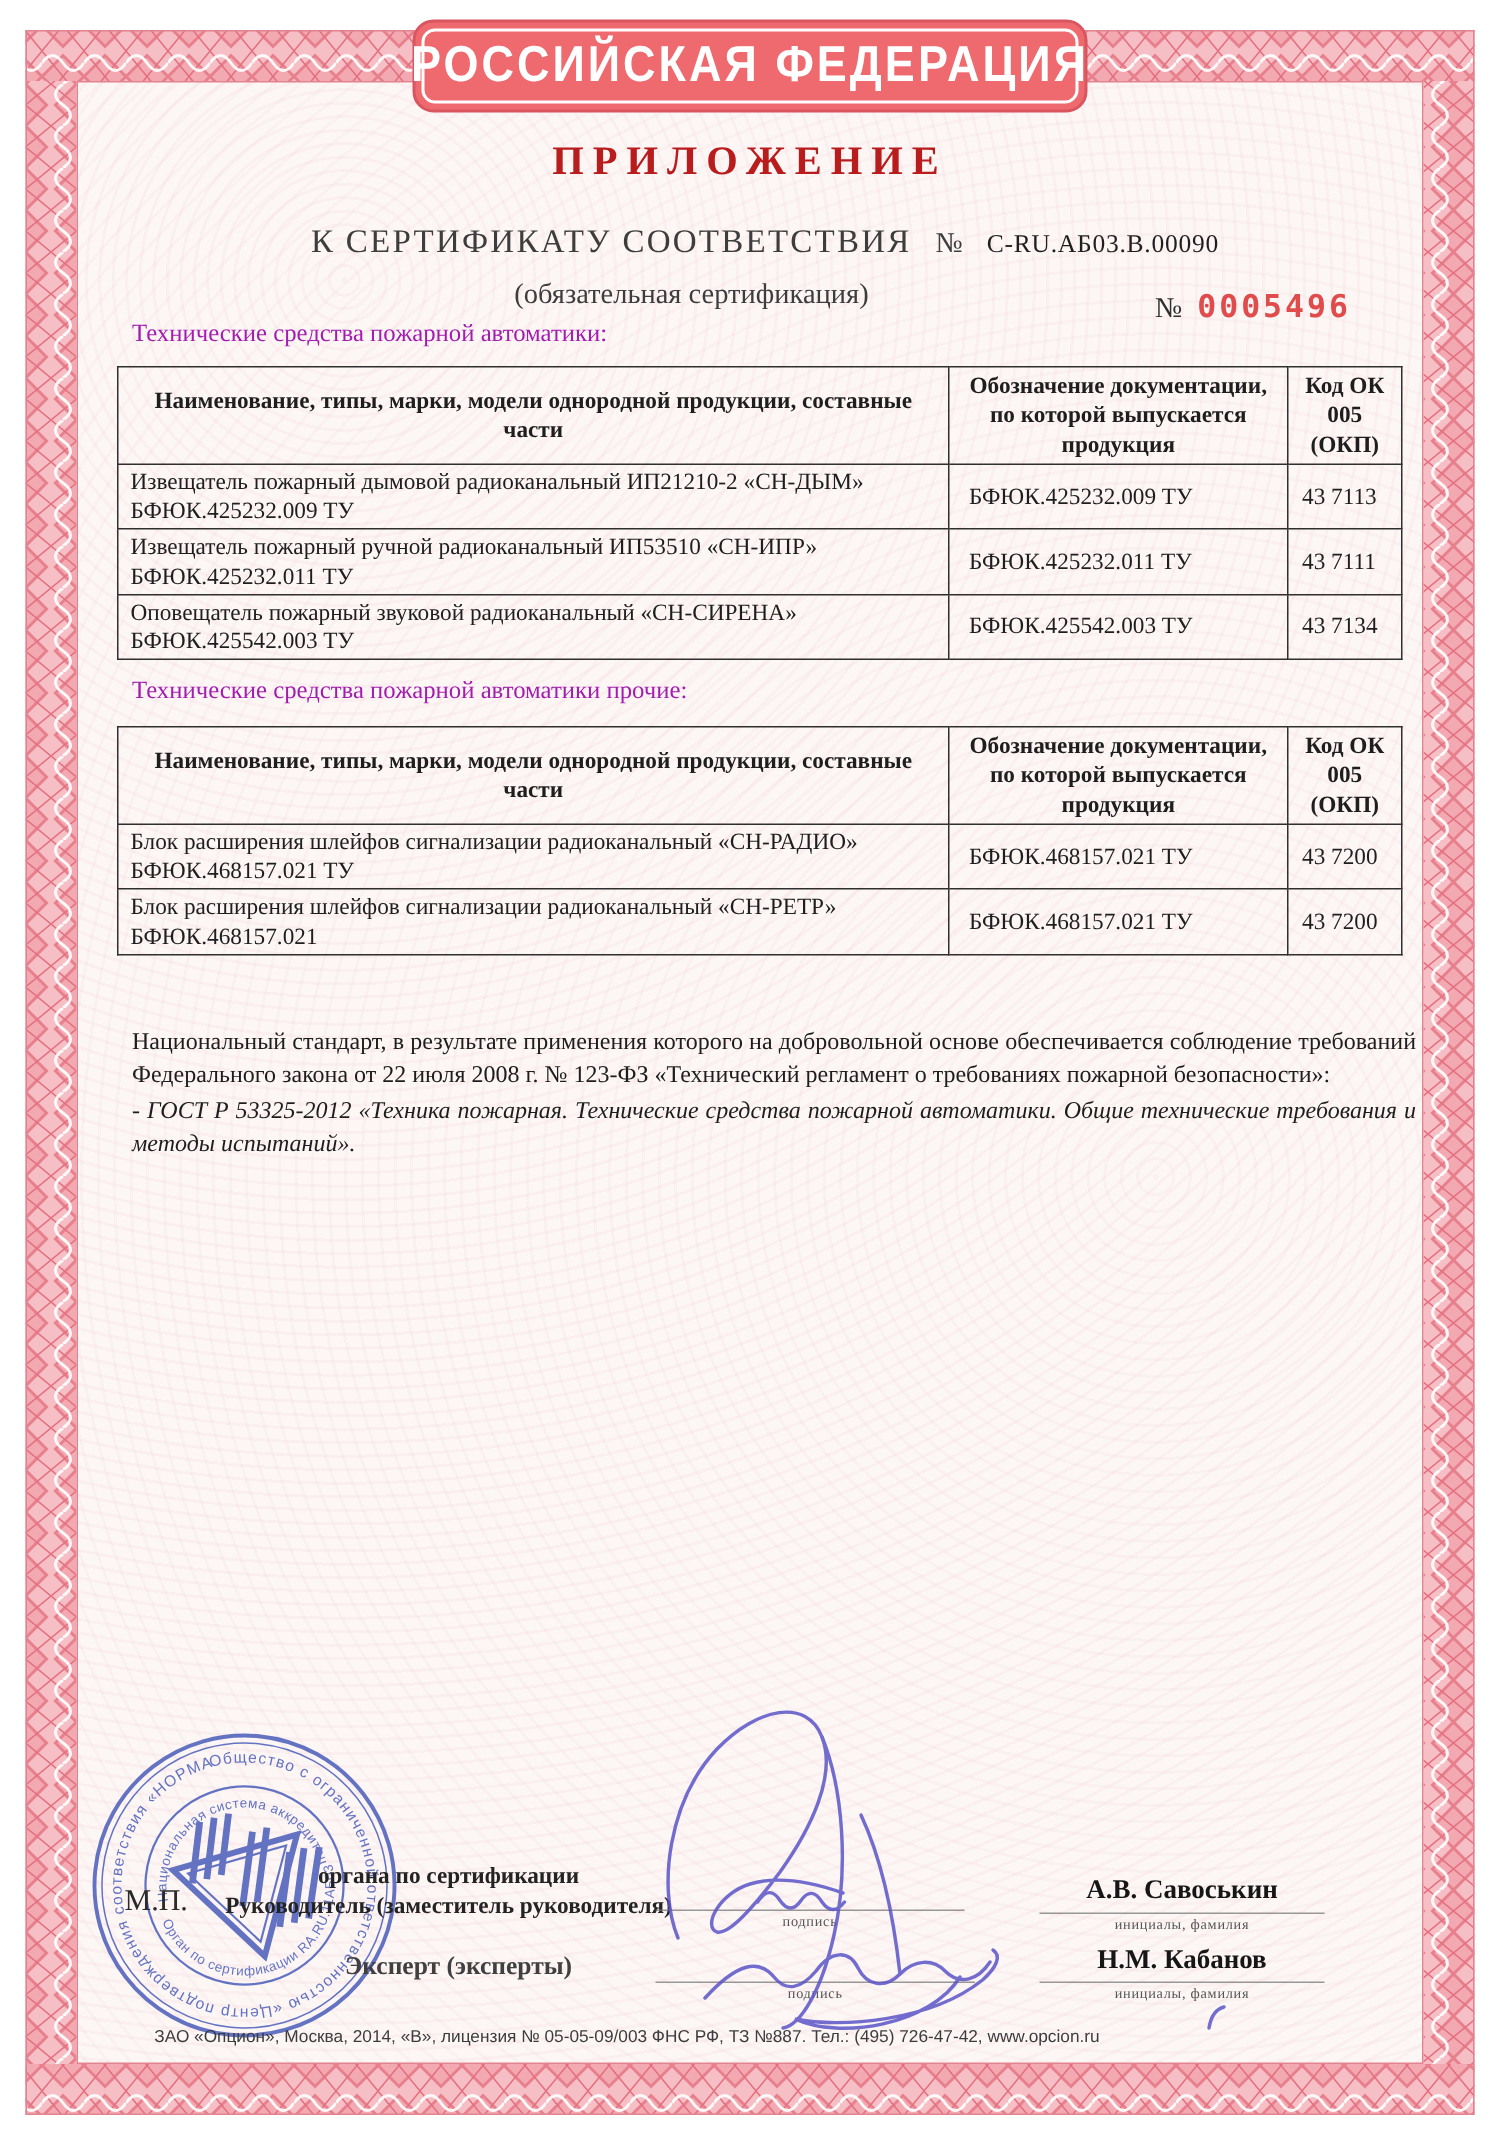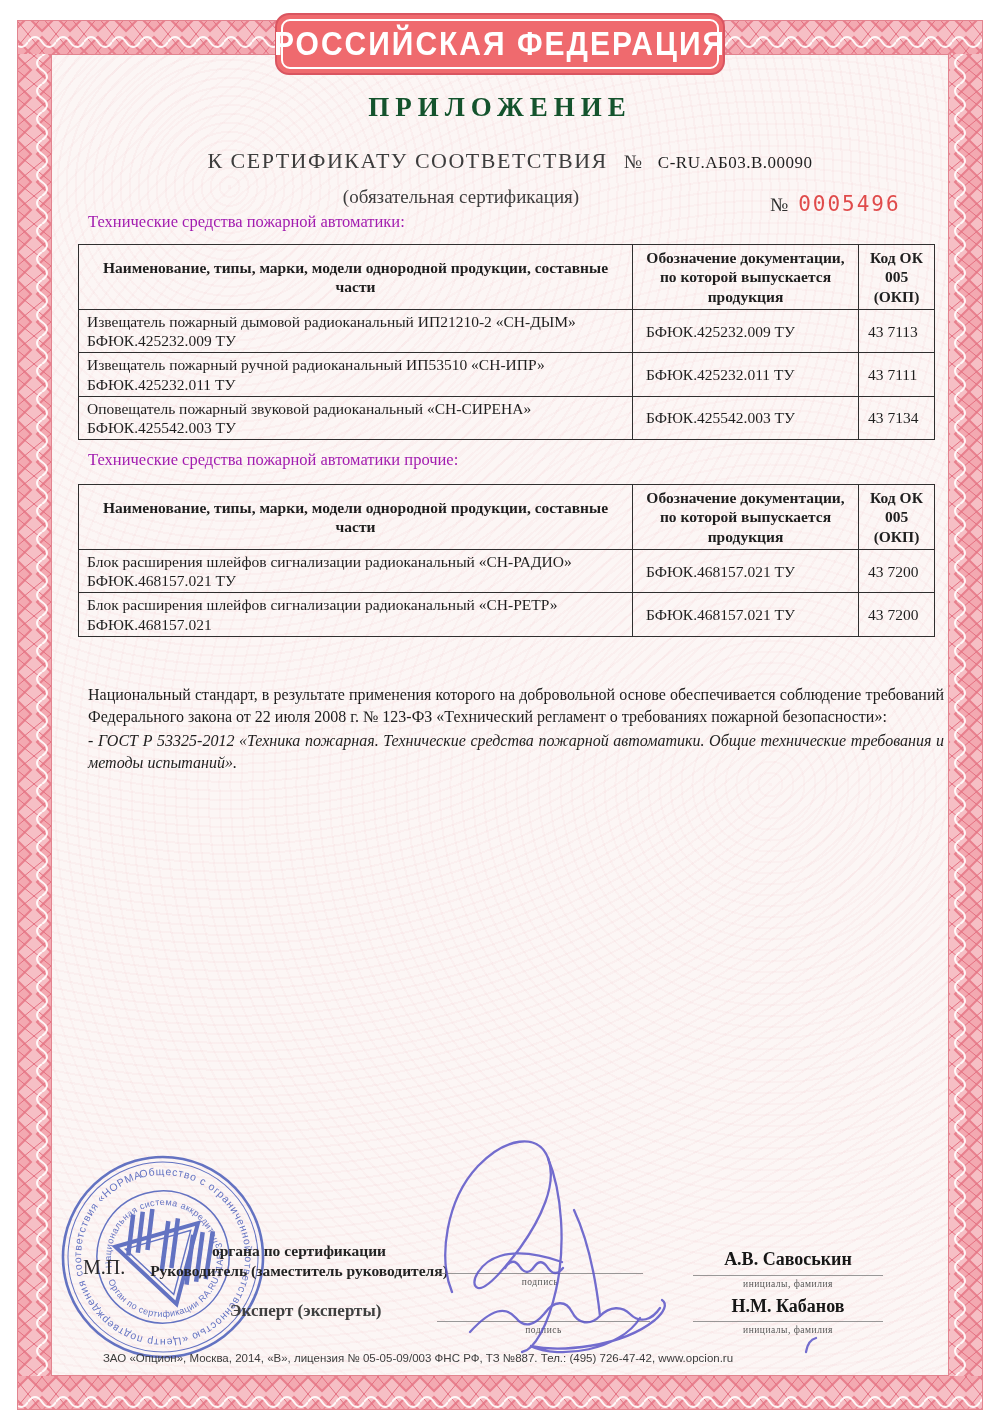--- a/index.html
+++ b/index.html
@@ -12,29 +12,29 @@
   .frame{position:absolute;left:0;top:0;z-index:2;pointer-events:none;}
   .banner{position:absolute;left:50%;top:13px;transform:translateX(-50%);width:446px;height:58px;
           background:#ef6a6e;border:2px solid #d95560;border-radius:14px;z-index:4;
           display:flex;align-items:center;justify-content:center;}
   .banner::before{content:"";position:absolute;inset:4px;border:2px solid #ffffff;border-radius:9px;}
   .banner span{font-family:"Liberation Sans","DejaVu Sans",sans-serif;font-weight:700;font-size:30px;
           letter-spacing:2px;color:#ffffff;transform:scaleY(1.12);white-space:nowrap;}
   .content{position:absolute;inset:0;z-index:3;}
   .abs{position:absolute;}
   .title{left:80px;top:92px;width:840px;text-align:center;font-size:27px;font-weight:700;
-         letter-spacing:6px;color:#14532d;}
+         letter-spacing:6px;color:#b91c1c;}
   .certline{left:80px;top:148px;width:860px;display:flex;justify-content:center;align-items:baseline;gap:16px;}
   .certline .lbl{font-size:22px;letter-spacing:1.5px;color:#3d3d3d;}
   .certline .nsign{font-size:19px;color:#3d3d3d;}
   .certline .cnum{font-size:17px;font-weight:400;color:#1f1f1f;letter-spacing:0.5px;}
   .certtype{left:80px;top:186px;width:860px;text-align:center;font-size:19px;color:#3d3d3d;transform:translateX(-49px);}
   .serial{left:770px;top:192px;display:flex;align-items:baseline;gap:10px;}
   .serial .nsign{font-size:19px;color:#2f2f2f;}
-  .serial .snum{font-family:"DejaVu Sans Mono","Liberation Mono",monospace;font-weight:400;
+  .serial .snum{font-family:"DejaVu Sans Mono","Liberation Mono",monospace;font-weight:700;
                 font-size:21px;letter-spacing:2px;color:#e04b4b;}
   .secheading{left:88px;width:700px;font-size:16.5px;font-weight:400;color:#a21caf;}
   table.ptable{position:absolute;left:78px;width:857px;border-collapse:collapse;table-layout:fixed;
                background:transparent;}
   table.ptable th, table.ptable td{border:1.6px solid #2f2f2f;font-size:15.5px;line-height:1.24;
                overflow:hidden;}
   table.ptable th{font-weight:700;text-align:center;vertical-align:middle;padding:3px 6px;height:58px;color:#1e1e1e;}
   table.ptable td{vertical-align:middle;padding:2px 8px;color:#1e1e1e;}
   table.ptable td.doc{padding-left:13px;}
   table.ptable td.code{padding-left:9px;}

